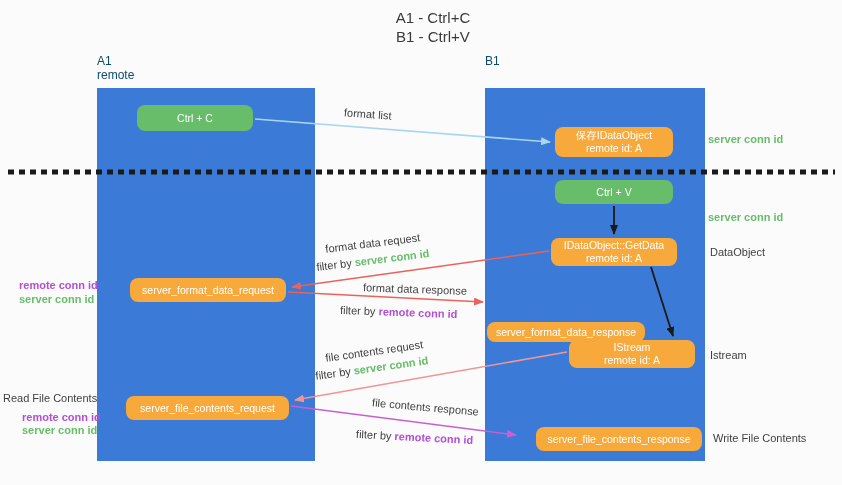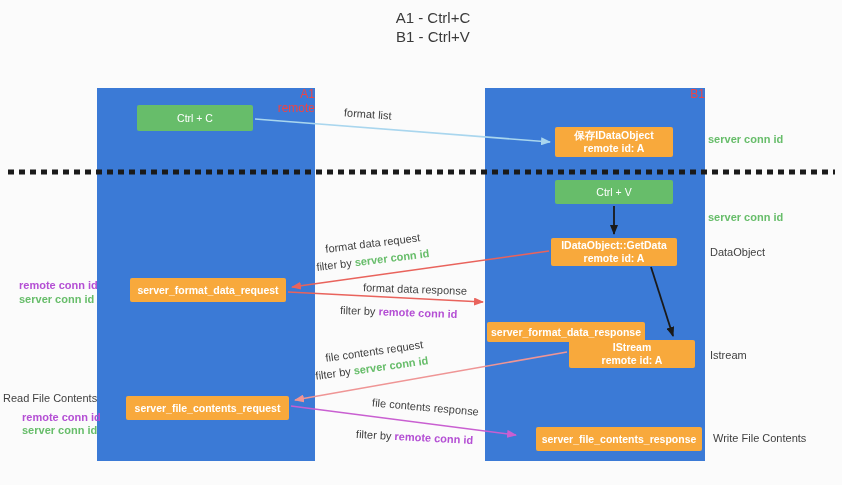--- a/index.html
+++ b/index.html
@@ -6,26 +6,26 @@
     --bg:#fbfbfb; --lane:#3b7ad6; --green:#67bd6a; --orange:#f8a93c;
     --arrow-blue:#a9d6ee; --arrow-red:#e9635c; --arrow-salmon:#ef9595;
     --arrow-magenta:#c95fd1; --text-dark:#3f3f3f; --text-green:#67bd6a;
     --text-purple:#b44fd4;
   }
   html,body{margin:0;padding:0;}
   body{font-family:"Liberation Sans","DejaVu Sans",sans-serif;background:var(--bg);}
   #stage{position:relative;width:842px;height:485px;background:var(--bg);overflow:hidden;}
   .abs{position:absolute;}
   #title{top:8px;left:0;width:100%;text-align:center;font-size:15px;color:#3a3a3a;line-height:19px;z-index:4;margin-left:12px;}
-  .lane-header{text-align:right;font-size:12px;color:#ef4444;line-height:14px;z-index:4;margin-top:33px;}
+  .lane-header{text-align:left;font-size:12px;color:#0c4a6e;line-height:14px;z-index:4;}
   .lane{background:var(--lane);z-index:1;}
   svg.arrows{left:0;top:0;z-index:2;}
-  .box{z-index:3;color:#fff;text-align:center;font-size:10.5px;border-radius:2px;display:flex;flex-direction:column;justify-content:center;line-height:13px;white-space:nowrap;}
+  .box{z-index:3;color:#fff;text-align:center;font-size:10.5px;border-radius:8px;display:flex;flex-direction:column;justify-content:center;line-height:13px;white-space:nowrap;}
   .box.green{background:var(--green);}
-  .box.orange{background:var(--orange);font-weight:bold;}
+  .box.orange{background:var(--orange);}
   .lbl{z-index:3;font-size:11px;color:var(--text-dark);white-space:nowrap;}
   .conn-green{color:var(--text-green);font-weight:bold;}
   .conn-purple{color:var(--text-purple);font-weight:bold;}
 </style>
 </head>
 <body>
 
 <div id="stage">
 
   <div id="title" class="abs">

